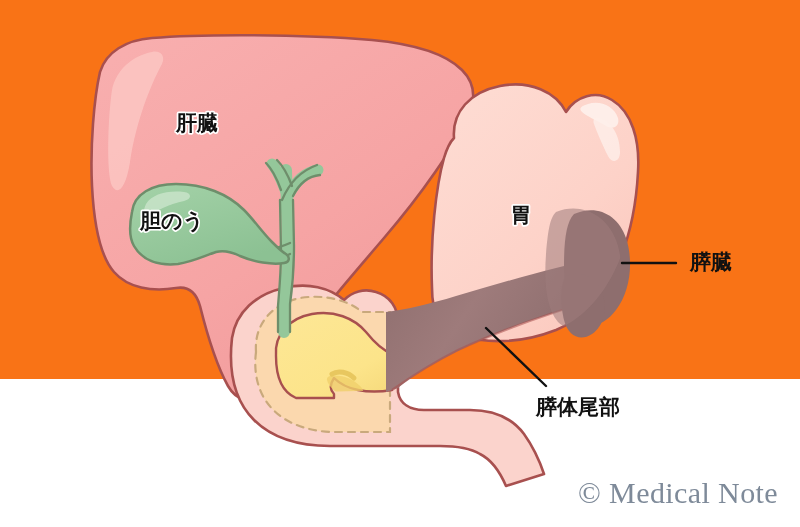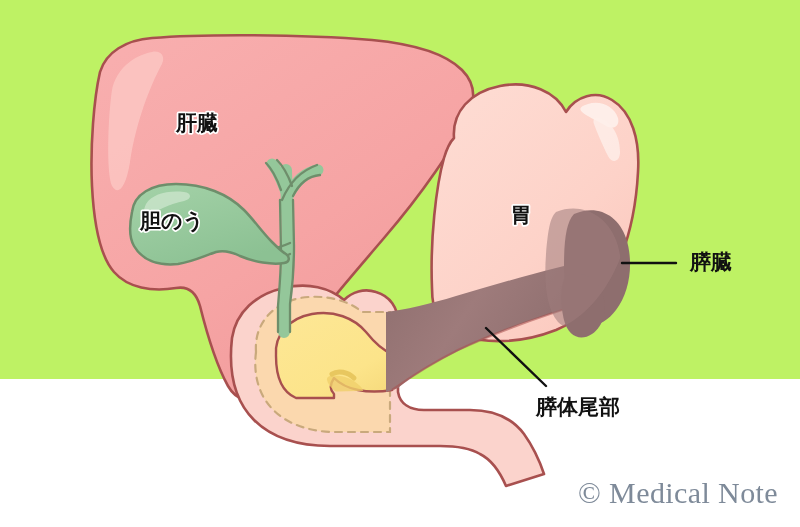--- a/index.html
+++ b/index.html
@@ -11,21 +11,21 @@
   body {
     width: 800px;
     height: 527px;
     overflow: hidden;
     font-family: "Liberation Sans", "DejaVu Sans", sans-serif;
   }
   #figure-root {
     position: relative;
     width: 800px;
     height: 379px;
-    background: #bef264;
+    background: #f97316;
   }
   svg#anatomy-svg {
     display: block;
     width: 800px;
     height: 527px;
   }
   .organ-label {
     font-family: "DejaVu Sans", "Liberation Sans", sans-serif;
     font-size: 21px;
     font-weight: 600;

